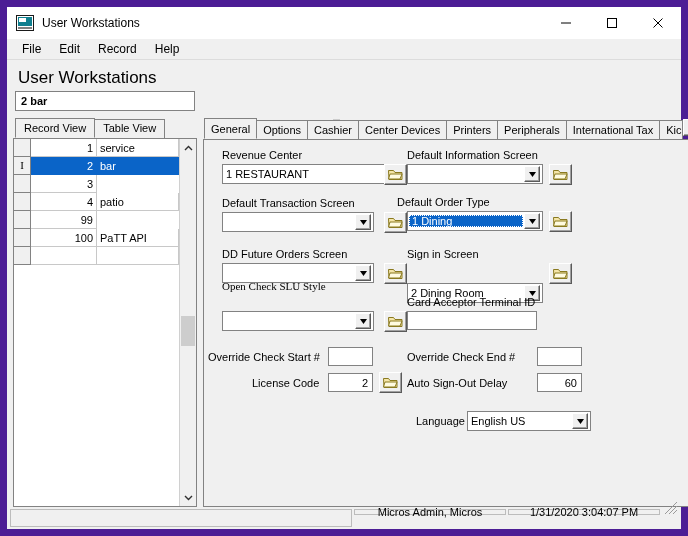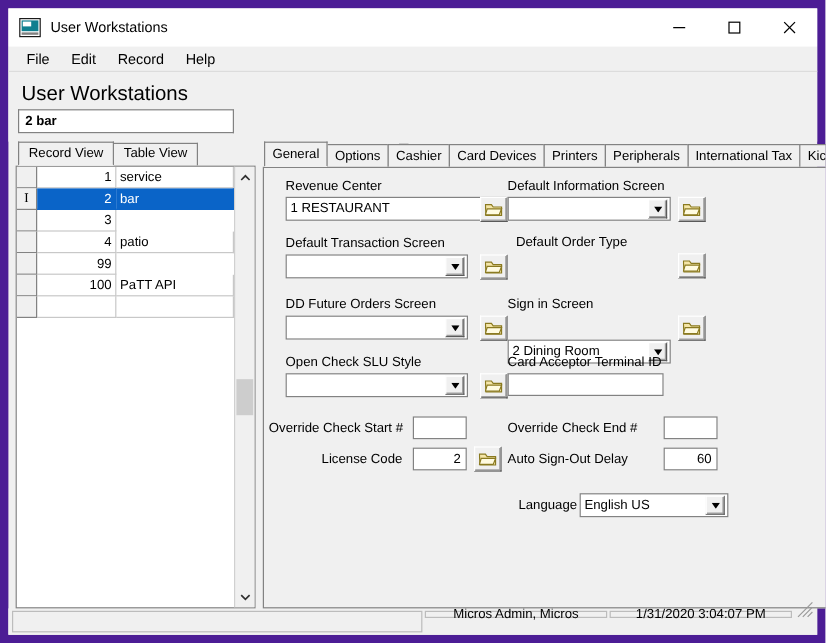--- a/index.html
+++ b/index.html
@@ -91,21 +91,21 @@
   }
   .tbicon svg { display:block; }
 
   
   .body {
     flex:1; display:flex; padding:0 6px 0 6px; min-height:0;
   }
 
   
   .leftpane {
-    width:200px; flex:none; display:flex; flex-direction:column; min-height:0;
+    width:184px; flex:none; display:flex; flex-direction:column; min-height:0;
   }
   .tabstrip { display:flex; align-items:flex-end; height:20px; padding-left:2px; }
   .tab {
     height:19px; padding:2px 8px 0 8px;
     font-size:11px; color:#000;
     background:#f0f0f0;
     border:1px solid #828282; border-bottom:none;
     margin-right:-1px;
   }
   .tab.active {
@@ -504,21 +504,21 @@
           </div>
         </div>
       </div>
     </div>
 
     <div class="rightpane">
       <div class="tabstrip2">
         <div class="tab2 active">General</div>
         <div class="tab2">Options</div>
         <div class="tab2">Cashier</div>
-        <div class="tab2">Card Devices</div>
+        <div class="tab2">Center Devices</div>
         <div class="tab2">Printers</div>
         <div class="tab2">Peripherals</div>
         <div class="tab2">International Tax</div>
         <div class="tab2 clipped">Kic</div>
         <div class="tabspin">
           <div class="spinb">◄</div>
 
         </div>
       </div>
 
@@ -565,21 +565,29 @@
               </svg>
           </span>
         </div>
         <div class="folder" style="left:180px; top:72px;">
           <svg width="15" height="12" viewBox="0 0 15 12">
               <path d="M0.5 1.5h5l1.5 2h7v7h-13z" fill="#f5e6a8" stroke="#8a7a20"></path>
               <path d="M2 5h12l-2 5H0.5z" fill="#fffbe0" stroke="#8a7a20"></path>
             </svg>
         </div>
 
-        <div class="lbl" style="left:210px; top:56px;">Default Order Type</div>
+        <div class="lbl" style="left:193px; top:56px;">Default Order Type</div>
+        <div class="combo sel" style="left:203px; top:71px; width:136px;">
+          <span class="ctext">1  Dining</span>
+          <span class="arrow">
+            <svg width="7" height="5" viewBox="0 0 7 5">
+                <path d="M0 0h7L3.5 5z" fill="#000"></path>
+              </svg>
+          </span>
+        </div>
         <div class="folder" style="left:345px; top:71px;">
           <svg width="15" height="12" viewBox="0 0 15 12">
               <path d="M0.5 1.5h5l1.5 2h7v7h-13z" fill="#f5e6a8" stroke="#8a7a20"></path>
               <path d="M2 5h12l-2 5H0.5z" fill="#fffbe0" stroke="#8a7a20"></path>
             </svg>
         </div>
 
         <div class="lbl" style="left:18px; top:108px;">DD Future Orders Screen</div>
         <div class="combo" style="left:18px; top:123px; width:152px;">
           <span class="ctext"></span>
@@ -605,21 +613,21 @@
               </svg>
           </span>
         </div>
         <div class="folder" style="left:345px; top:123px;">
           <svg width="15" height="12" viewBox="0 0 15 12">
               <path d="M0.5 1.5h5l1.5 2h7v7h-13z" fill="#f5e6a8" stroke="#8a7a20"></path>
               <path d="M2 5h12l-2 5H0.5z" fill="#fffbe0" stroke="#8a7a20"></path>
             </svg>
         </div>
 
-        <div class="lbl" style="left:18px; top:156px;">Open Check SLU Style</div>
+        <div class="lbl" style="left:18px; top:140px;font-family:Liberation Serif, serif;">Open Check SLU Style</div>
         <div class="combo" style="left:18px; top:171px; width:152px;">
           <span class="ctext"></span>
           <span class="arrow">
             <svg width="7" height="5" viewBox="0 0 7 5">
                 <path d="M0 0h7L3.5 5z" fill="#000"></path>
               </svg>
           </span>
         </div>
         <div class="folder" style="left:180px; top:171px;">
           <svg width="15" height="12" viewBox="0 0 15 12">

